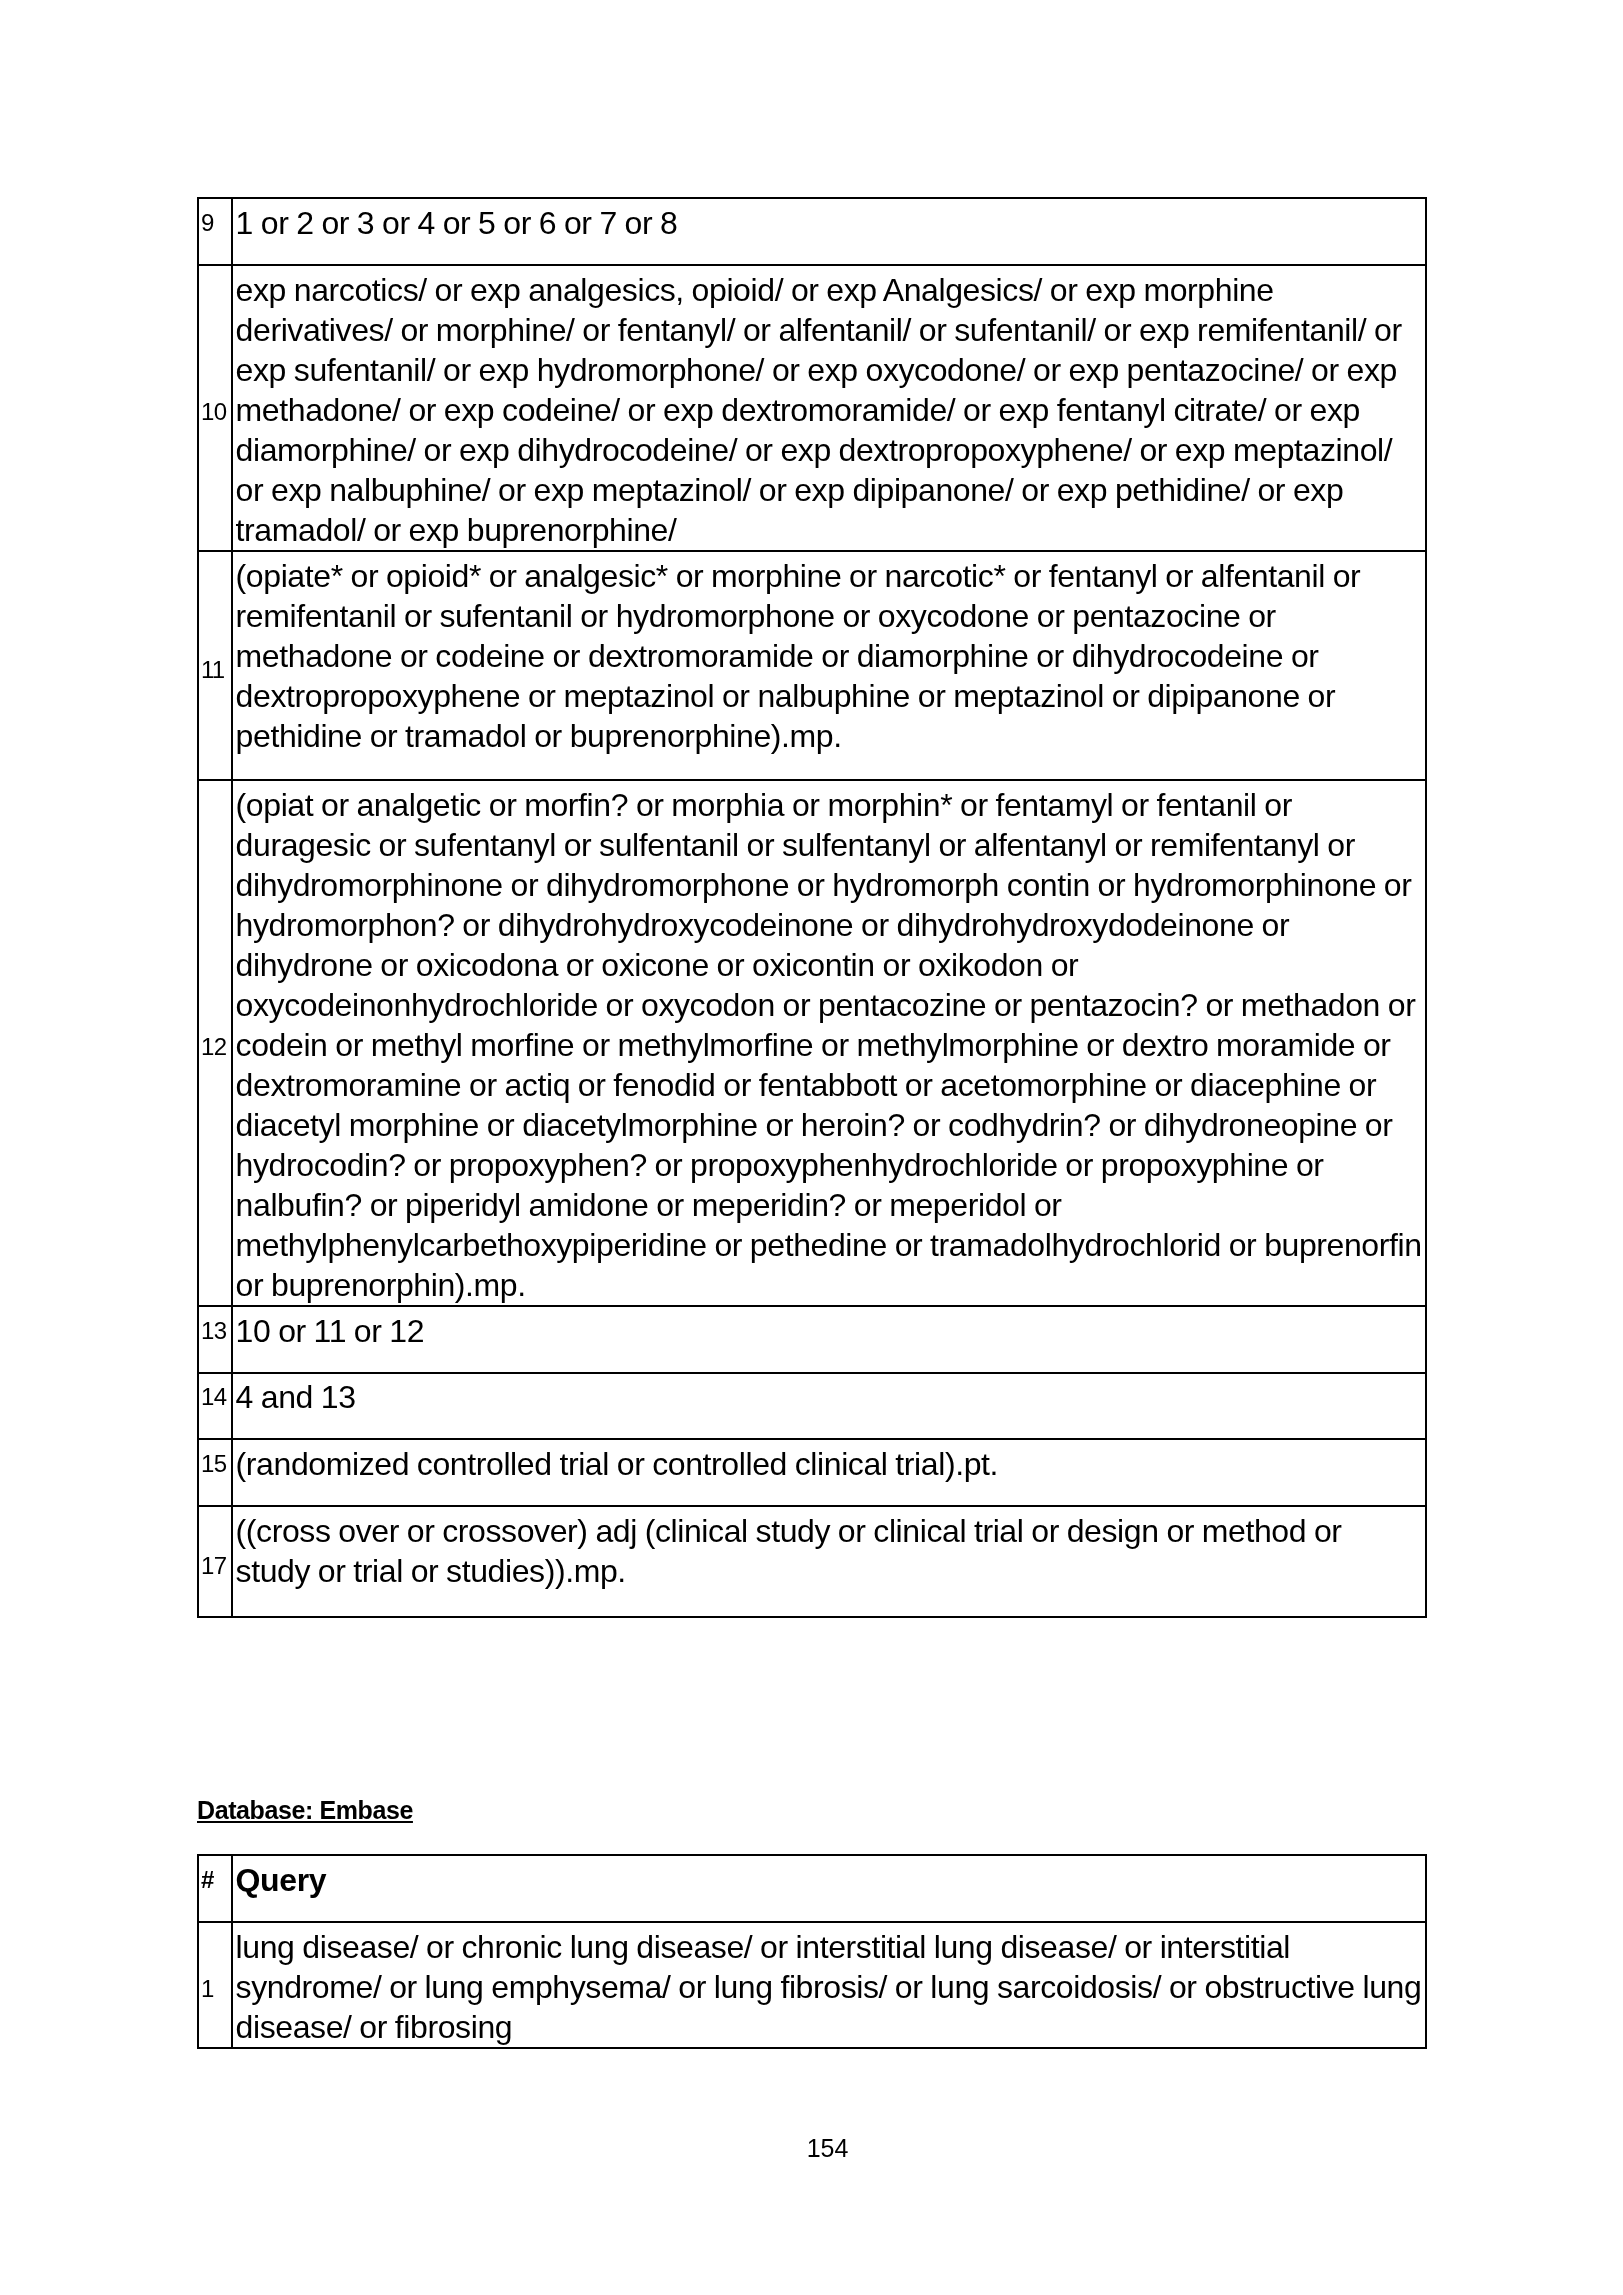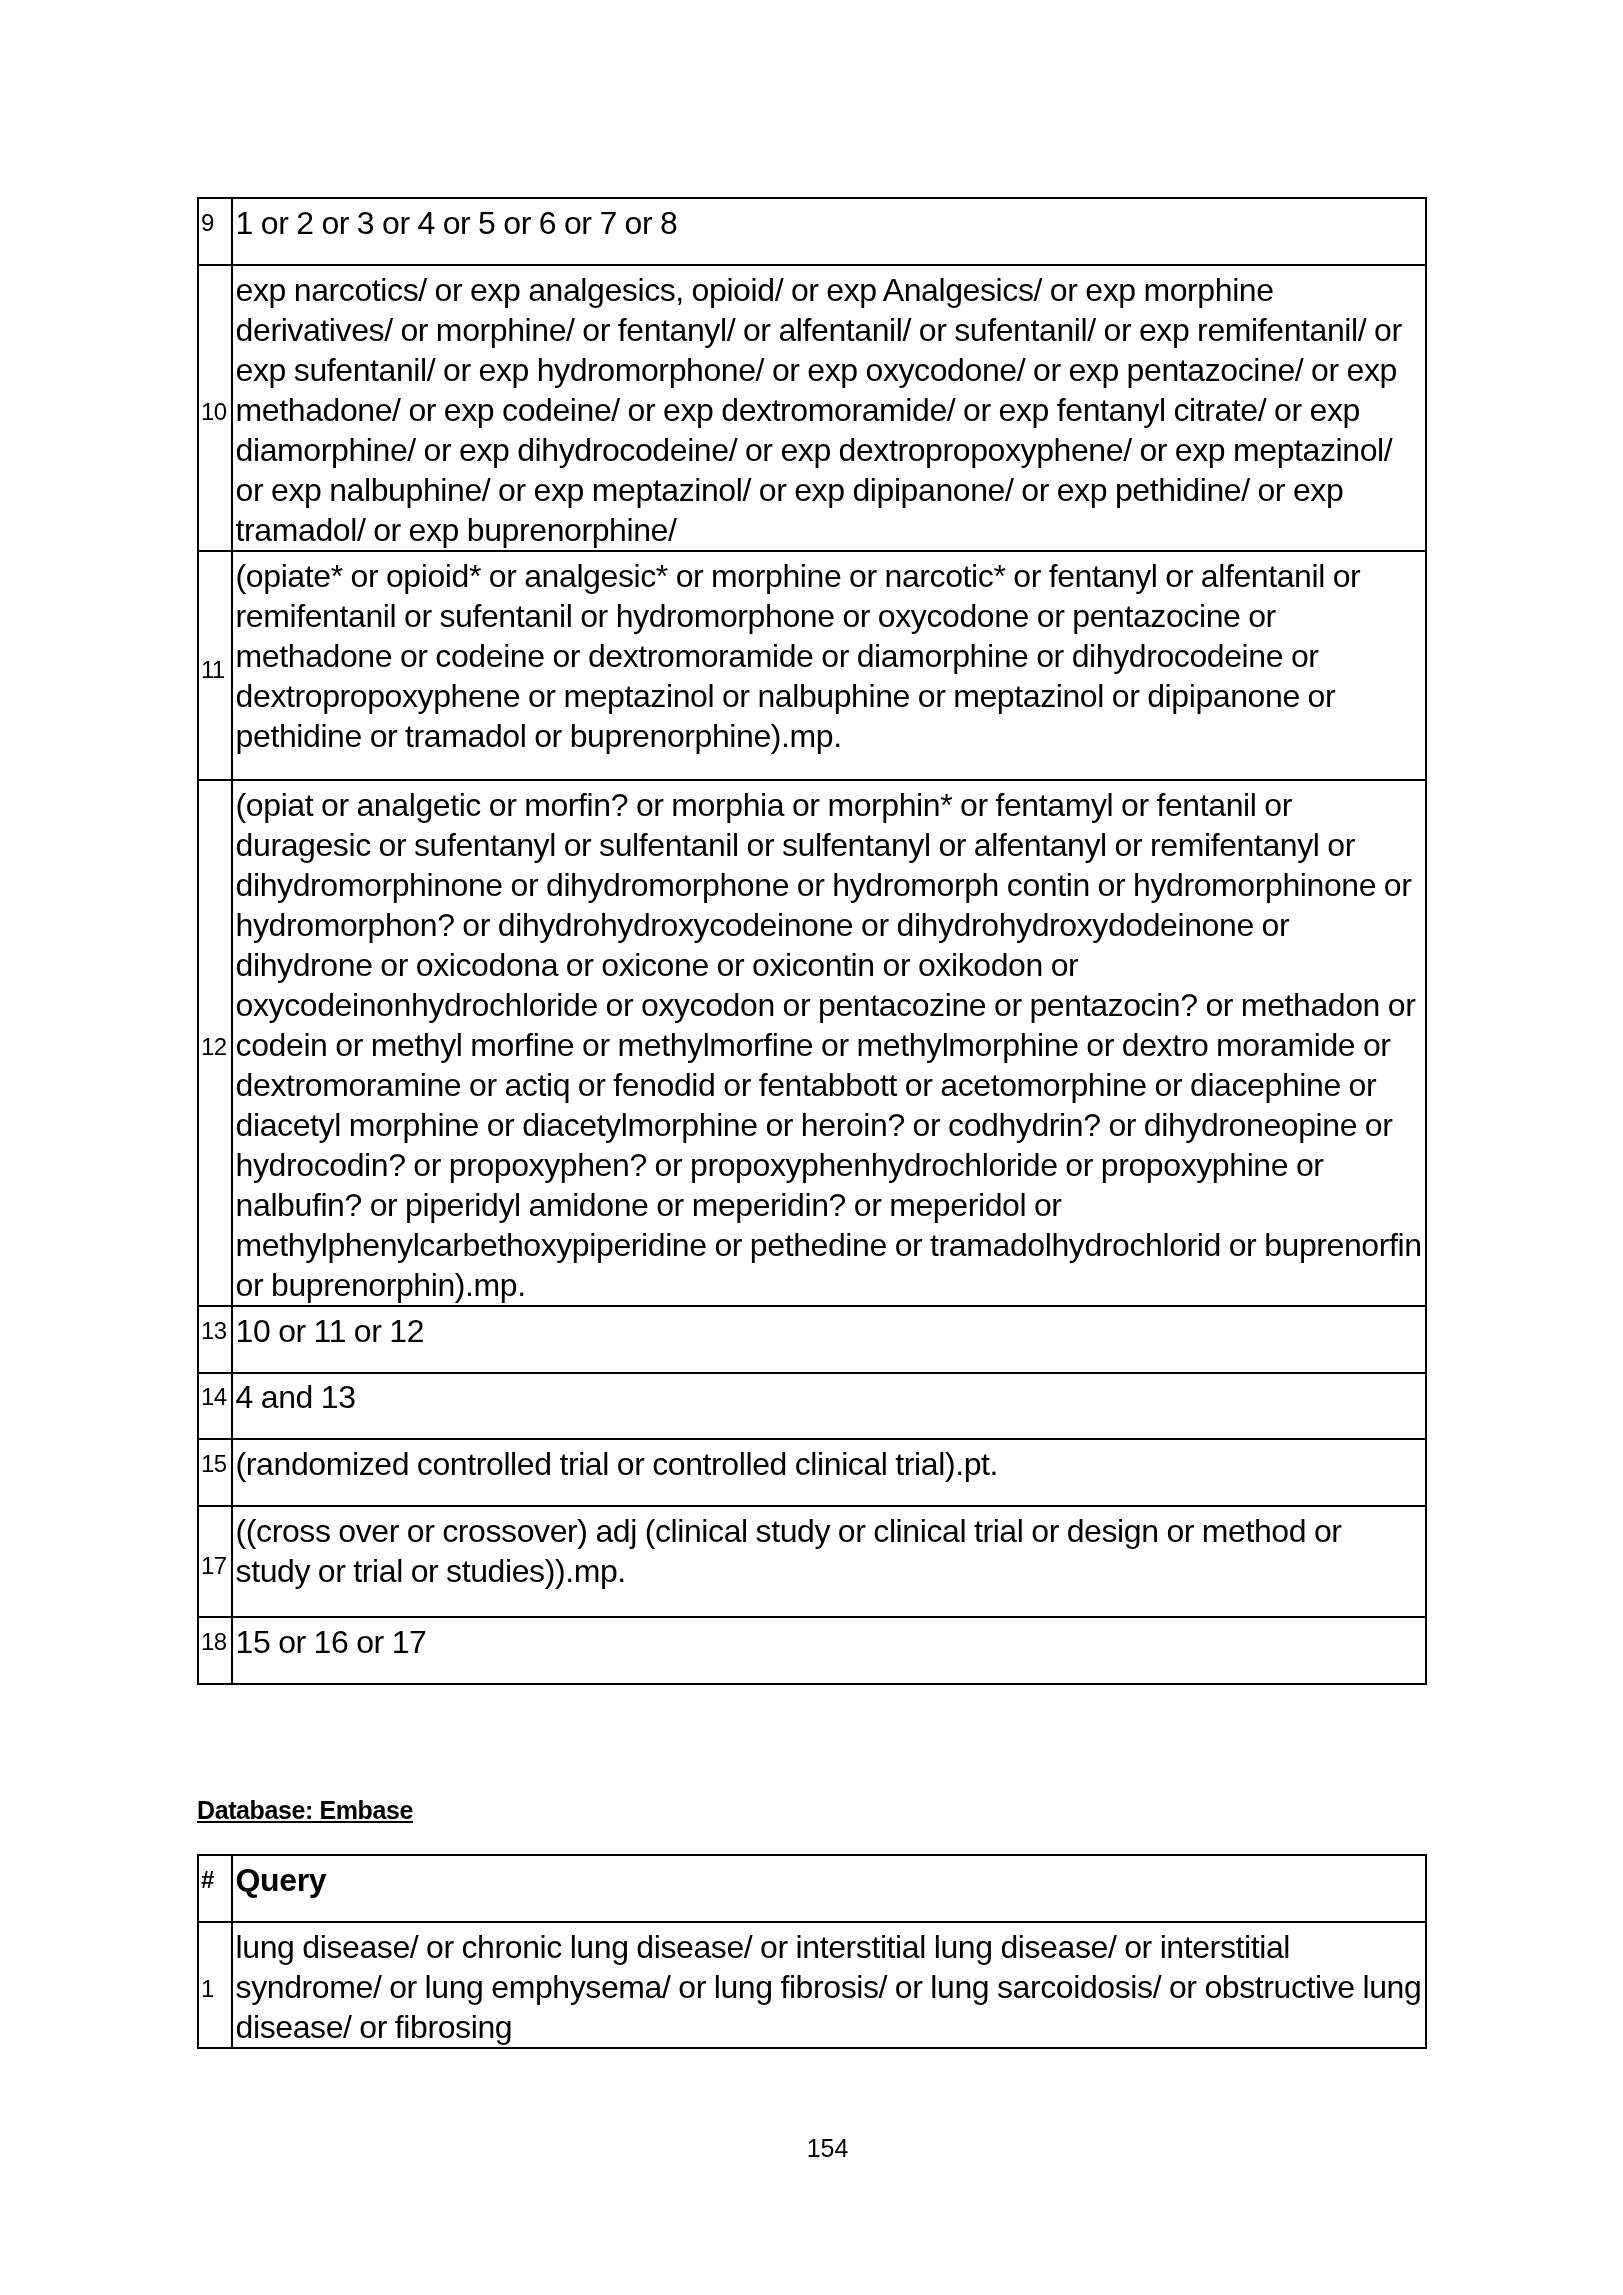--- a/index.html
+++ b/index.html
@@ -53,24 +53,20 @@
       <td class="q">4 and 13</td>
     </tr>
     <tr class="r15">
       <td class="num">15</td>
       <td class="q">(randomized controlled trial or controlled clinical trial).pt.</td>
     </tr>
     <tr class="r17">
       <td class="num mid">17</td>
       <td class="q">((cross over or crossover) adj (clinical study or clinical trial or design or method or study or trial or studies)).mp.</td>
     </tr>
-    <tr class="r18">
-      <td class="num">18</td>
-      <td class="q">15 or 16 or 17</td>
-    </tr>
   </tbody>
 </table>
 
 <div class="heading">Database: Embase</div>
 
 <table id="t2" class="tbl">
   <tbody>
     <tr class="hdr">
       <td class="num">#</td>
       <td class="q">Query</td>

